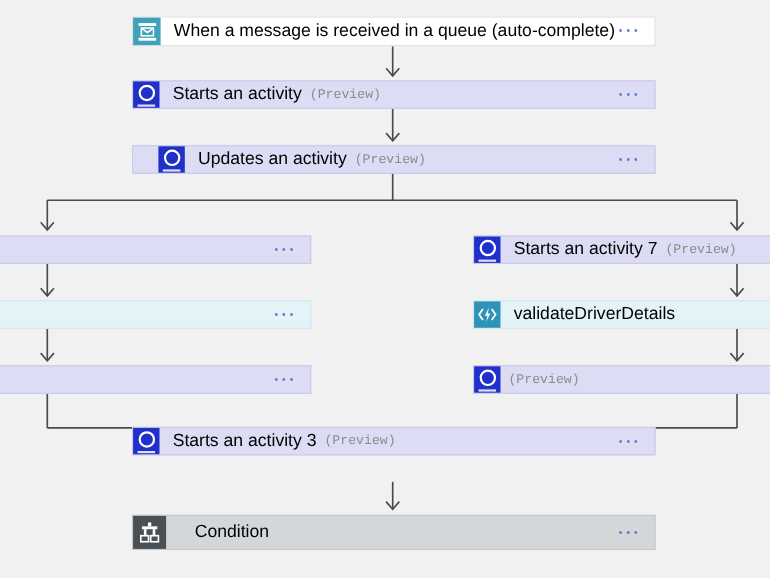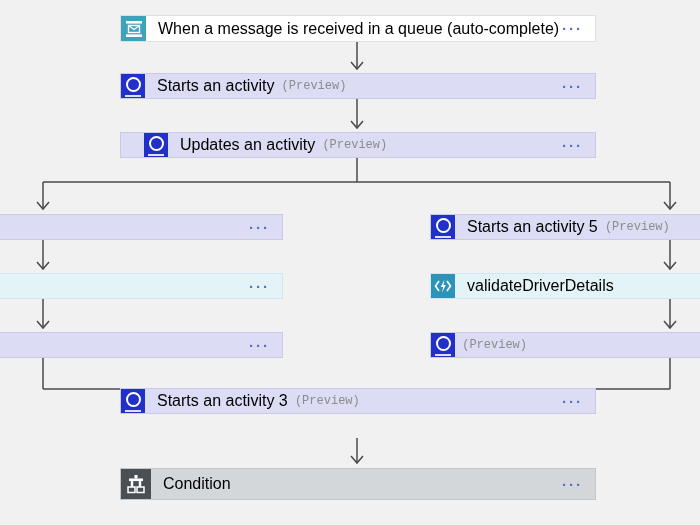--- a/index.html
+++ b/index.html
@@ -9,21 +9,21 @@
     font-family:"Liberation Sans","DejaVu Sans",sans-serif;
   }
   #connectors{position:absolute;left:0;top:0;z-index:1;}
   .node{
     position:absolute;z-index:2;height:26px;
     display:flex;align-items:center;
     background:#dcdcf5;border:1px solid #c9c9e8;box-sizing:border-box;
   }
   .node.white{background:#ffffff;border-color:#e0e0e0;}
   .node.cyan{background:#e3f3f8;border-color:#cfe7ef;}
-  .node.grey{background:#d4d7d9;border-color:#c3c7c9;}
+  .node.grey{background:#d4d7d9;border-color:#c3c7c9;gap:14px;}
   .node .icon{
     flex:0 0 auto;height:100%;aspect-ratio:1/1;
     display:flex;align-items:center;justify-content:center;
   }
   .icon.teal{background:#3ea3ba;}
   .icon.blue{background:#2130c9;flex-direction:column;}
   .icon.fn{background:#2e93b8;}
   .icon.dark{background:#4a4f54;}
   .node .label{
     margin-left:12px;font-size:16px;color:#000000;white-space:nowrap;
@@ -124,21 +124,21 @@
 <div class="node" style="left:-1px;top:332px;width:284px;">
   <span class="label"></span>
   <span class="dots">···</span>
 </div>
 
 <div class="node" style="left:430px;top:214px;width:330px;">
   <span class="icon blue">
     <span class="ring"></span>
       <span class="wordmark"></span>
   </span>
-  <span class="label">Starts an activity 5</span>
+  <span class="label">Starts an activity 7</span>
   <span class="suffix"> (Preview)</span>
 
 </div>
 
 <div class="node cyan" style="left:430px;top:273px;width:330px;">
   <span class="icon fn">
     <svg width="22" height="22" viewBox="0 0 22 22">
       <path d="M7 6 L3.5 11 L7 16" fill="none" stroke="#fff" stroke-width="1.6"></path>
       <path d="M15 6 L18.5 11 L15 16" fill="none" stroke="#fff" stroke-width="1.6"></path>
       <path d="M12.5 4.5 L8.8 12 h2.4 L10 17.5 L13.8 10 h-2.4 Z" fill="#fff"></path>

